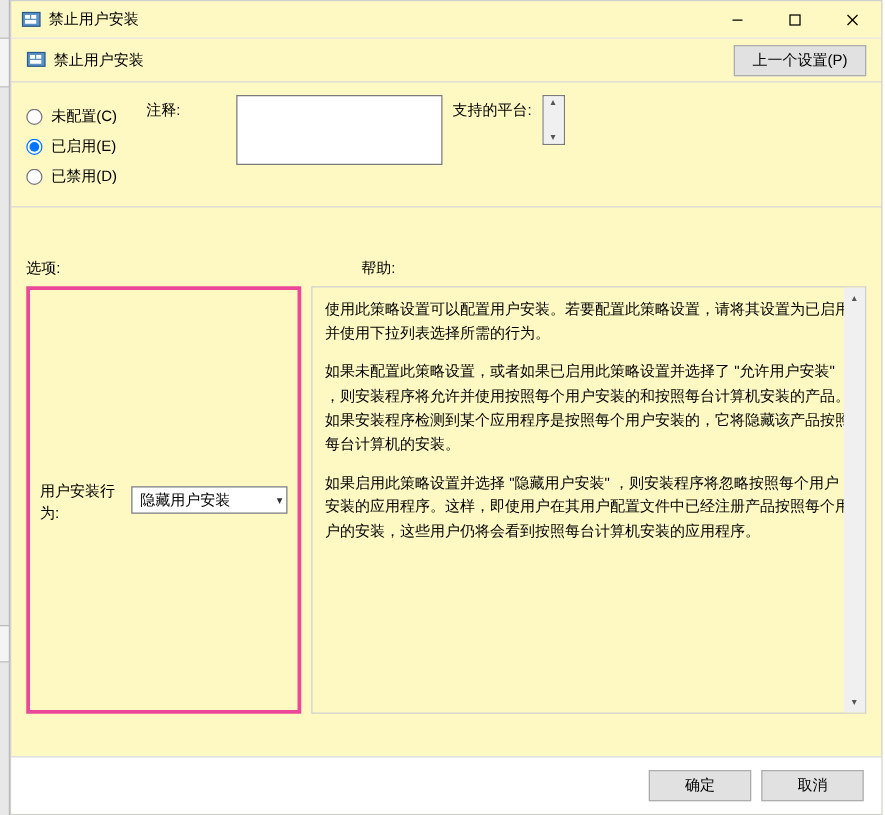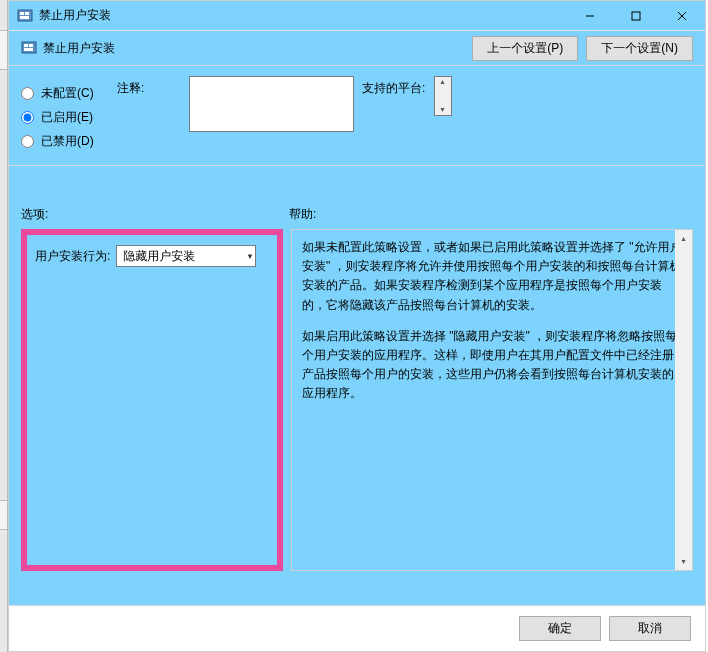--- a/index.html
+++ b/index.html
@@ -5,21 +5,21 @@
     * { box-sizing: border-box; margin: 0; padding: 0; }
     body {
       font-family: "Microsoft YaHei", "Segoe UI", Tahoma, sans-serif;
       font-size: 12px;
       background: #fff;
       width: 708px;
       height: 652px;
       overflow: hidden;
       position: relative;
     }
-    .window { border: 1px solid #cfcfcf; background: #7dd3fc; width: 698px; height: 652px; margin-left: 8px; position: relative; }
+    .window { border: 1px solid #cfcfcf; background: #fef9c3; width: 698px; height: 652px; margin-left: 8px; position: relative; }
     .left-strip { position: absolute; left: 0; top: 0; width: 8px; height: 652px; background: #e8e8e8; border-right: 1px solid #bbb; }
     .left-strip .tab-hint { position: absolute; top: 30px; left: 0; width: 8px; height: 40px; background: #f4f4f4; border: 1px solid #bbb; border-left: none; }
     .left-strip .tab-hint2 { position: absolute; top: 500px; left: 0; width: 8px; height: 30px; background: #f4f4f4; border: 1px solid #bbb; border-left: none; }
 
     .titlebar { height: 30px; display: flex; align-items: center; justify-content: space-between; padding-left: 8px; border-bottom: 1px solid #e5e5e5; }
     .titlebar-left { display: flex; align-items: center; gap: 6px; }
     .titlebar-icon svg { width: 16px; height: 16px; display: block; }
     .titlebar-title { font-size: 12px; }
     .winctrl { display: flex; }
     .winctrl button { width: 46px; height: 30px; background: transparent; border: none; display: flex; align-items: center; justify-content: center; cursor: default; }
@@ -41,21 +41,21 @@
     .labeled-row .lbl { width: 64px; padding-top: 4px; text-align: left; }
     .comment-box { flex: 1; height: 56px; border: 1px solid #7a7a7a; background: #fff; resize: none; font-family: inherit; font-size: 12px; padding: 4px; }
     .platform-box { flex: 1; border: 1px solid #7a7a7a; background: #fff; padding: 6px 8px; height: 40px; position: relative; overflow: hidden; }
     .platform-scroll { position: absolute; right: 0; top: 0; bottom: 0; width: 17px; background: #f0f0f0; display: flex; flex-direction: column; justify-content: space-between; align-items: center; }
     .platform-scroll .arrow { font-size: 8px; color: #555; line-height: 10px; }
 
     .labels-row { display: flex; padding: 4px 12px 6px 12px; margin-top: 36px; }
     .labels-row .opt-lbl { width: 268px; }
 
     .main-panels { display: flex; padding: 0 12px; gap: 8px; height: 342px; }
-    .options-panel { width: 262px; border: 6px solid #ec4899; padding: 10px 8px; display: flex; align-items: flex-start; gap: 6px; }
+    .options-panel { width: 220px; border: 3px solid #ec4899; padding: 10px 8px; display: flex; align-items: center; gap: 6px; }
     .options-panel .opt-text { font-size: 12px; padding-top: 3px; }
     .dropdown { position: relative; width: 140px; }
     .dropdown-box { border: 1px solid #7a7a7a; background: #fff; height: 22px; display: flex; align-items: center; padding: 0 18px 0 6px; font-size: 12px; }
     .dropdown-caret { position: absolute; right: 4px; top: 50%; transform: translateY(-50%); font-size: 9px; color: #333; }
     .help-panel { flex: 1; border: 1px solid #cfcfcf; padding: 8px 10px; overflow-y: auto; line-height: 1.6; position: relative; }
     .help-panel p { margin-bottom: 12px; }
     .help-scroll { position: absolute; right: 0; top: 0; bottom: 0; width: 17px; background: #f0f0f0; display: flex; flex-direction: column; justify-content: space-between; align-items: center; }
     .help-scroll .arrow { font-size: 8px; color: #555; line-height: 14px; height: 17px; display: flex; align-items: center; }
 
     .footer { position: absolute; bottom: 0; left: 0; right: 0; height: 46px; display: flex; justify-content: flex-end; align-items: center; gap: 8px; padding: 0 14px; border-top: 1px solid #d8d8d8; background: #fff; }
@@ -109,21 +109,20 @@
             <rect x="1" y="2" width="14" height="11" fill="#5b93c7" stroke="#2a5a8a"></rect>
             <rect x="3" y="4" width="4" height="3" fill="#fff"></rect>
             <rect x="8" y="4" width="4" height="3" fill="#fff"></rect>
             <rect x="3" y="8" width="9" height="3" fill="#fff"></rect>
           </svg>
       </span>
       <span>禁止用户安装</span>
     </div>
     <div class="nav-buttons">
       <button class="btn">上一个设置(P)</button>
-      <button class="btn">下一个设置(N)</button>
     </div>
   </div>
 
   <div class="divider"></div>
 
   <div class="config-area">
     <div class="radio-col">
       <label class="radio-row">
         <input type="radio" name="state" style="">
         <span>未配置(C)</span>
@@ -165,20 +164,21 @@
     <div class="options-panel">
       <span class="opt-text">用户安装行为:</span>
       <div class="dropdown">
         <div class="dropdown-box">
           <span>隐藏用户安装</span>
         </div>
         <span class="dropdown-caret">▾</span>
       </div>
     </div>
     <div class="help-panel">
+      <p>使用此策略设置可以配置用户安装。若要配置此策略设置，请将其设置为已启用并使用下拉列表选择所需的行为。</p>
       <p>如果未配置此策略设置，或者如果已启用此策略设置并选择了 "允许用户安装" ，则安装程序将允许并使用按照每个用户安装的和按照每台计算机安装的产品。如果安装程序检测到某个应用程序是按照每个用户安装的，它将隐藏该产品按照每台计算机的安装。</p>
       <p>如果启用此策略设置并选择 "隐藏用户安装" ，则安装程序将忽略按照每个用户安装的应用程序。这样，即使用户在其用户配置文件中已经注册产品按照每个用户的安装，这些用户仍将会看到按照每台计算机安装的应用程序。</p>
       <div class="help-scroll">
         <span class="arrow">▴</span>
         <span class="arrow">▾</span>
       </div>
     </div>
   </div>
 
   <div class="footer">

